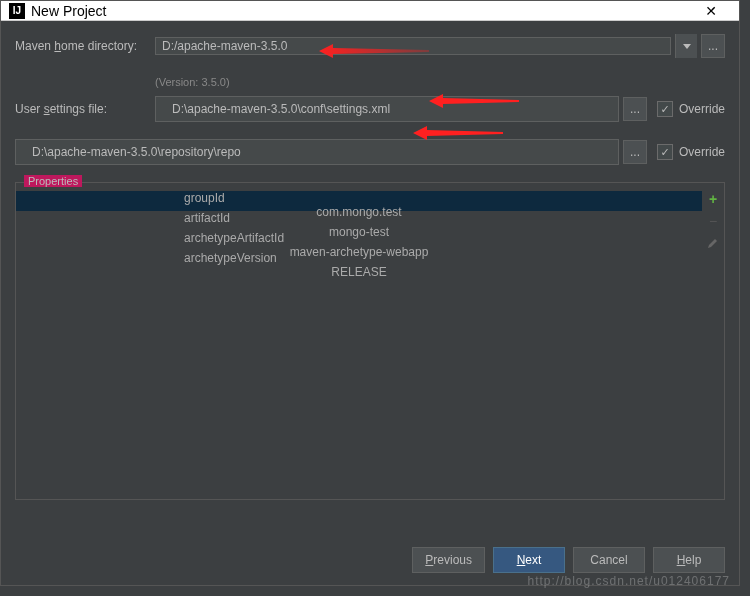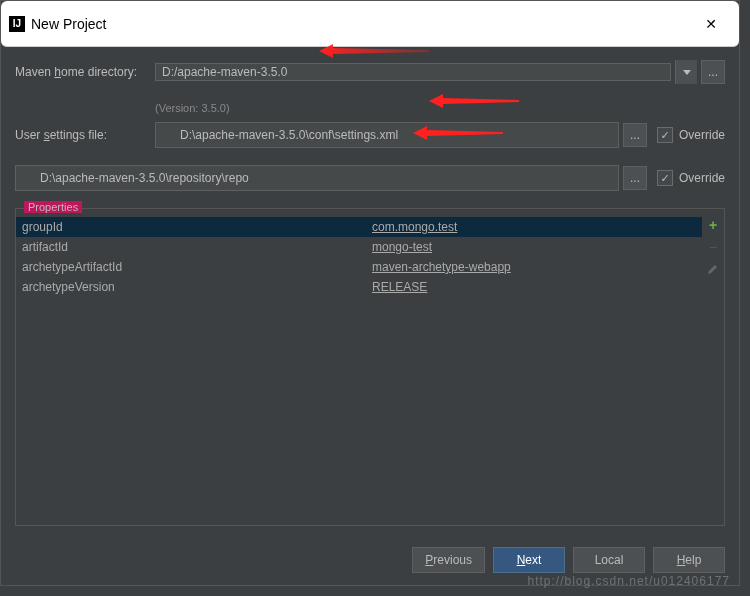--- a/index.html
+++ b/index.html
@@ -1,40 +1,40 @@
 <!DOCTYPE html>
 <html><head>
 <meta charset="utf-8">
 <style>
 * { box-sizing: border-box; margin: 0; padding: 0; }
 body { width: 750px; height: 596px; font-family: "Segoe UI", Arial, sans-serif; font-size: 12px; background: #3c3f41; overflow: hidden; position: relative; }
 .window { width: 740px; height: 586px; background: #3c3f41; border: 1px solid #555; position: relative; }
-.titlebar { height: 46px; background: #fff; display: flex; align-items: center; padding: 0 8px; border-bottom: 1px solid #ccc; border-radius: 6px; }
+.titlebar { height: 20px; background: #fff; display: flex; align-items: center; padding: 0 8px; border-bottom: 1px solid #ccc; }
 .titlebar-icon { width: 16px; height: 16px; background: #000; color: #fff; display: flex; align-items: center; justify-content: center; font-size: 10px; font-weight: bold; margin-right: 6px; }
 .titlebar-text { color: #000; font-size: 14px; flex: 1; }
 .close-btn { width: 40px; height: 28px; display: flex; align-items: center; justify-content: center; font-size: 14px; color: #000; cursor: pointer; }
 .content { padding: 12px 14px 0 14px; color: #bbb; }
 .form-row { display: flex; align-items: center; margin-bottom: 17px; min-height: 26px; }
 .form-label { width: 140px; color: #bbb; }
 .form-label .ul { text-decoration: underline; }
 .dropdown { flex: 1; background: #45494a; border: 1px solid #5e6060; height: 18px; display: flex; align-items: center; padding: 0 6px; color: #bbb; position: relative; }
 .dropdown-arrow { width: 22px; height: 24px; background: #4c5052; border-left: 1px solid #5e6060; display: flex; align-items: center; justify-content: center; margin-left: 4px; }
 .browse-btn { width: 24px; height: 24px; background: #4c5052; border: 1px solid #5e6060; display: flex; align-items: center; justify-content: center; color: #bbb; margin-left: 4px; cursor: pointer; }
-.input-field { flex: 1; background: #45494a; border: 1px solid #5e6060; height: 26px; display: flex; align-items: center; padding: 0 24px; color: #bbb; }
+.input-field { flex: 1; background: #45494a; border: 1px solid #5e6060; height: 26px; display: flex; align-items: center; padding: 0 16px; color: #bbb; }
 .checkbox-wrap { display: flex; align-items: center; margin-left: 10px; color: #bbb; gap: 6px; }
 .checkbox { width: 16px; height: 16px; background: #43494a; border: 1px solid #6b6b6b; display: flex; align-items: center; justify-content: center; color: #bbb; font-size: 11px; }
 .version-row { padding-left: 140px; color: #888; font-size: 11px; margin-bottom: 8px; }
 .properties-box { border: 1px solid #555; margin-top: 6px; position: relative; height: 318px; }
 .properties-title { position: absolute; top: -8px; left: 8px; background: #be185d; padding: 0 4px; color: #bbb; font-size: 11px; }
 .properties-table { display: flex; height: 100%; }
 .properties-list { flex: 1; padding-top: 8px; }
-.prop-row { display: flex; height: 20px; align-items: center; padding: 0 6px; color: #aaa; }
+.prop-row { display: flex; height: 20px; align-items: center; padding: 0 6px; color: #aaa; flex-direction: column; }
 .prop-row.selected { background: #0d293e; }
 .prop-key { width: 350px; }
-.prop-val { flex: 1; text-decoration: underline; }
+.prop-val { flex: 1; }
 .toolbar { width: 22px; padding-top: 8px; display: flex; flex-direction: column; align-items: center; gap: 6px; }
 .tool-btn { width: 16px; height: 16px; display: flex; align-items: center; justify-content: center; font-size: 14px; cursor: pointer; }
 .tool-add { color: #62b543; font-weight: bold; }
 .tool-remove { color: #555; }
 .tool-edit { color: #555; }
 .button-bar { position: absolute; bottom: 12px; right: 14px; display: flex; gap: 8px; }
 .btn { min-width: 72px; height: 26px; background: #4c5052; border: 1px solid #5e6060; color: #bbb; display: flex; align-items: center; justify-content: center; cursor: pointer; font-size: 12px; padding: 0 12px; }
 .btn.primary { background: #365880; border-color: #4a708b; color: #fff; }
 .arrow { position: absolute; pointer-events: none; }
 .arrow svg { display: block; }
@@ -131,21 +131,21 @@
 
   <div class="button-bar">
     <div class="btn">
         <span style="text-decoration:underline" textcontent="Previous">P</span>
         <span>revious</span>
       </div>
     <div class="btn primary">
         <span style="text-decoration:underline">N</span>
         <span>ext</span>
       </div>
-    <div class="btn">Local</div>
+    <div class="btn">Cancel</div>
     <div class="btn">
         <span style="text-decoration:underline">H</span>
         <span>elp</span>
       </div>
   </div>
 
   <div class="arrow" style="left:318px; top:42px;">
     <svg width="110" height="16">
         <defs>
           <linearGradient id="g1">

